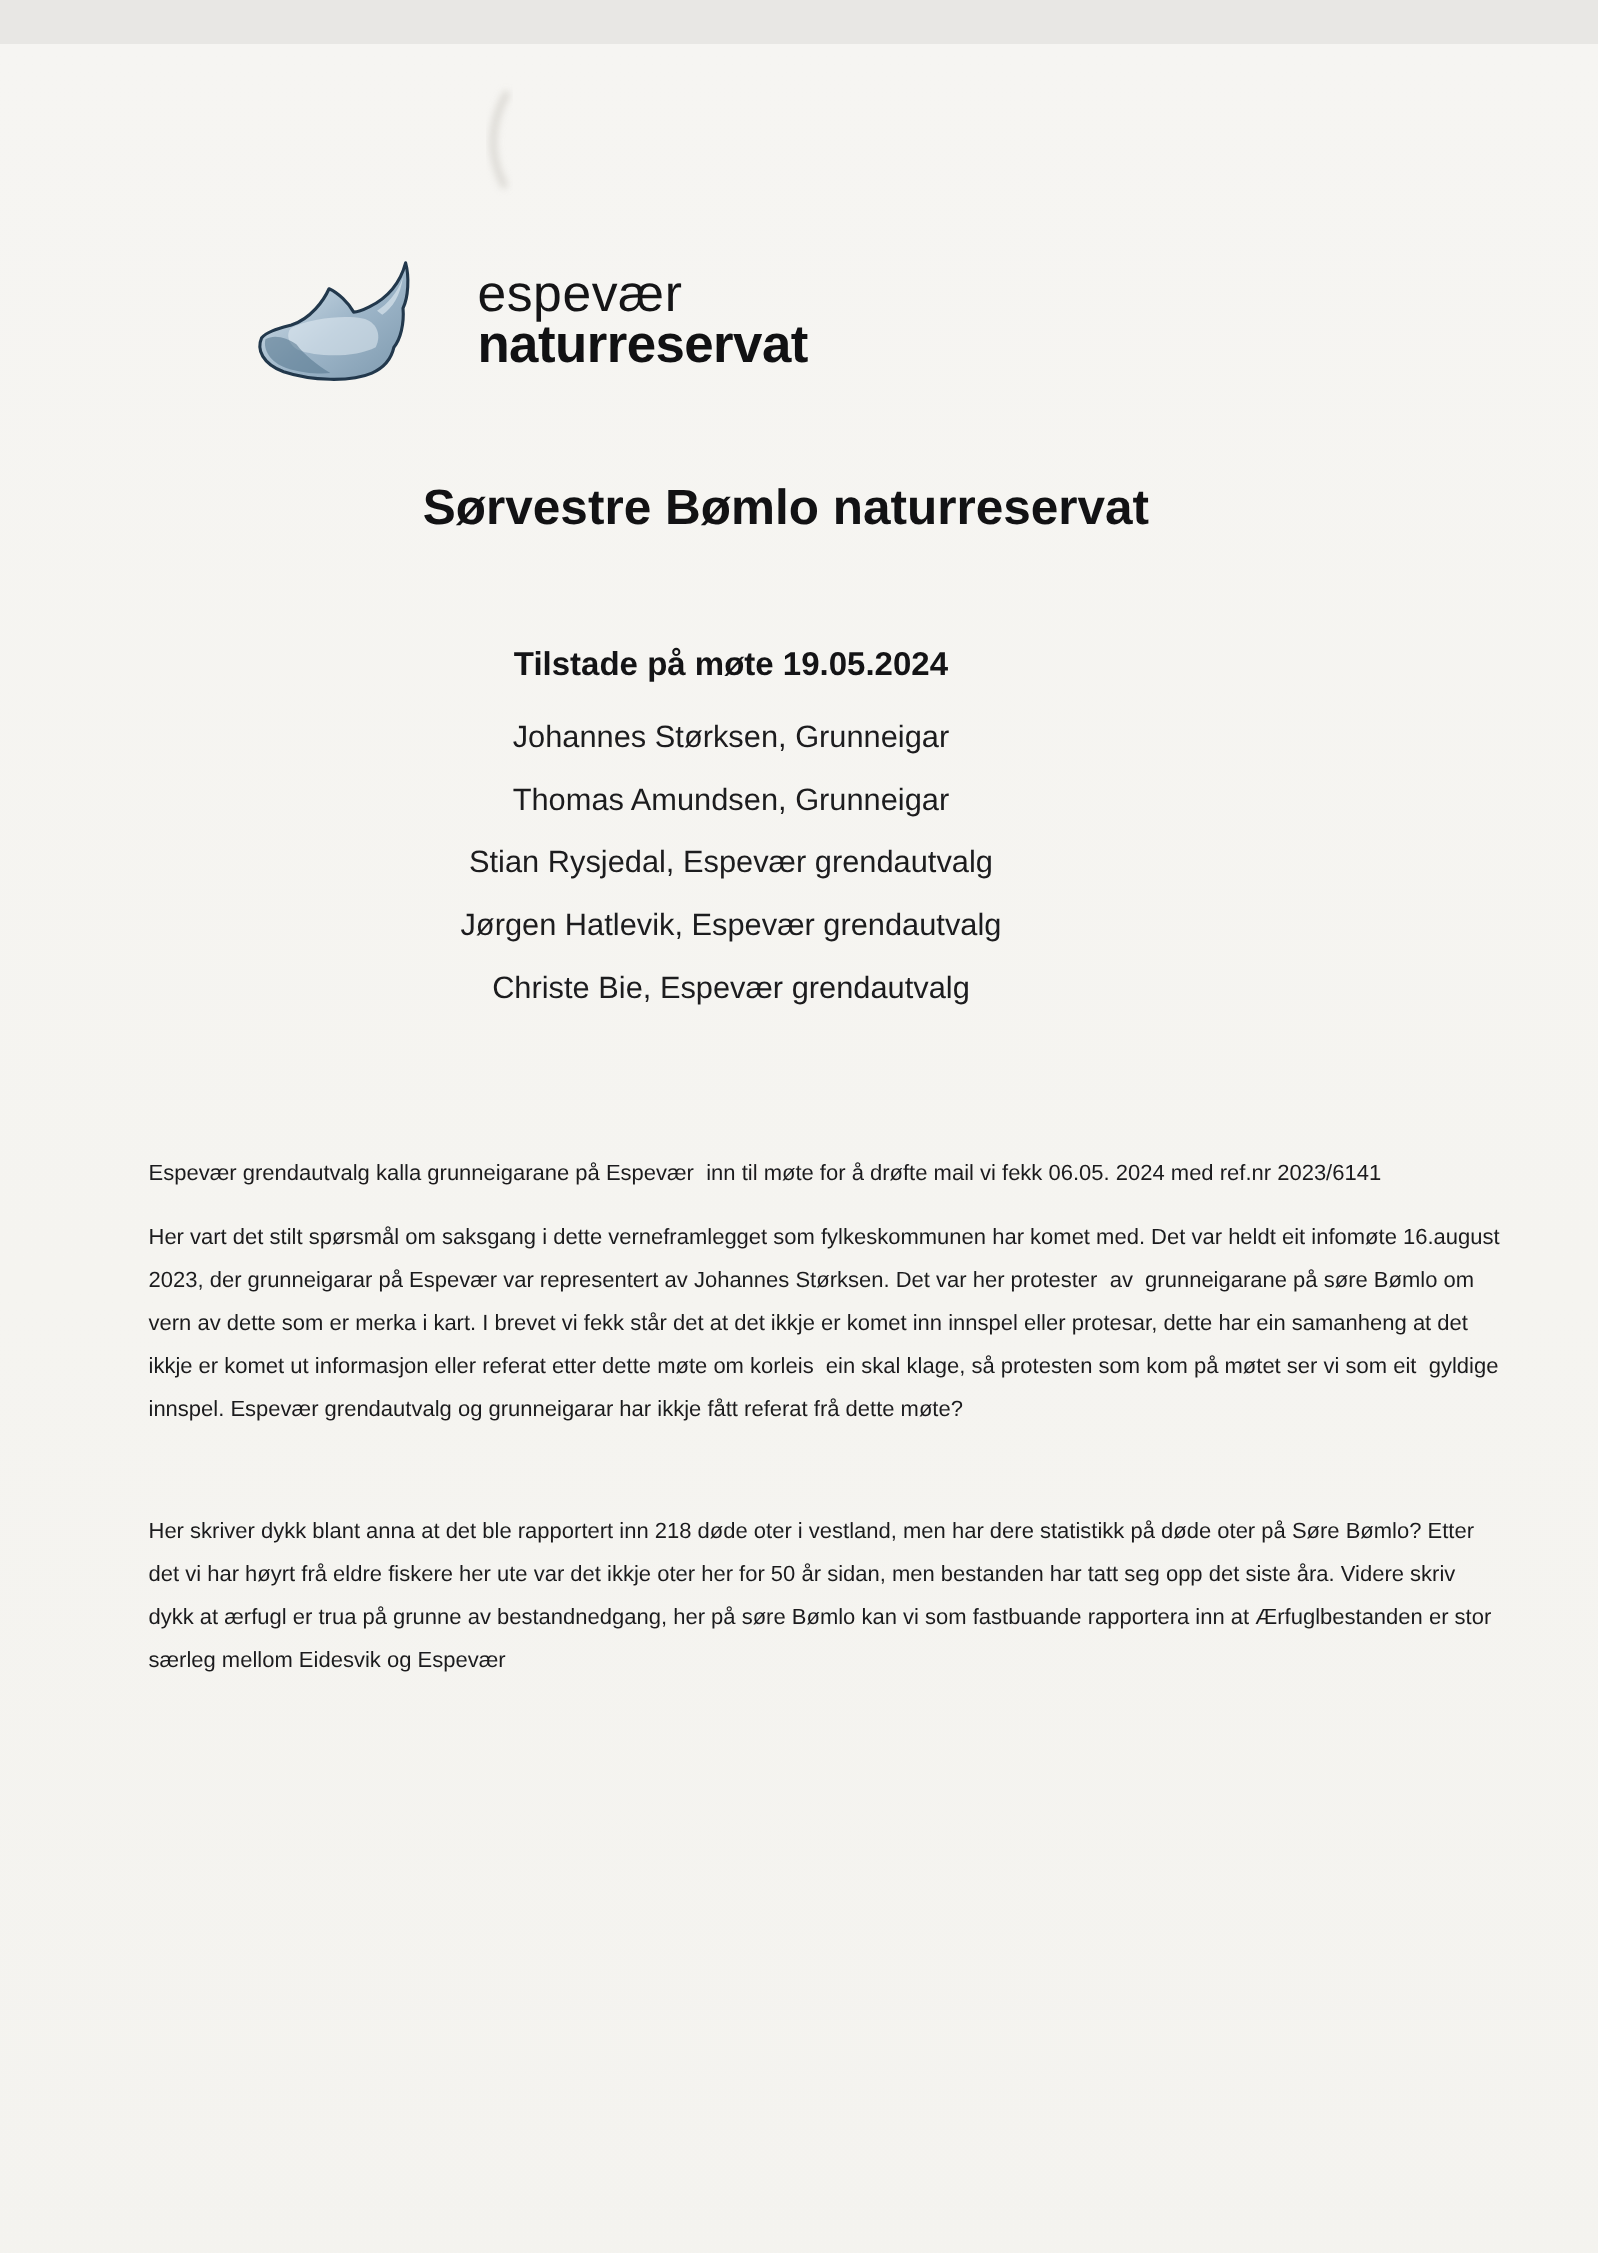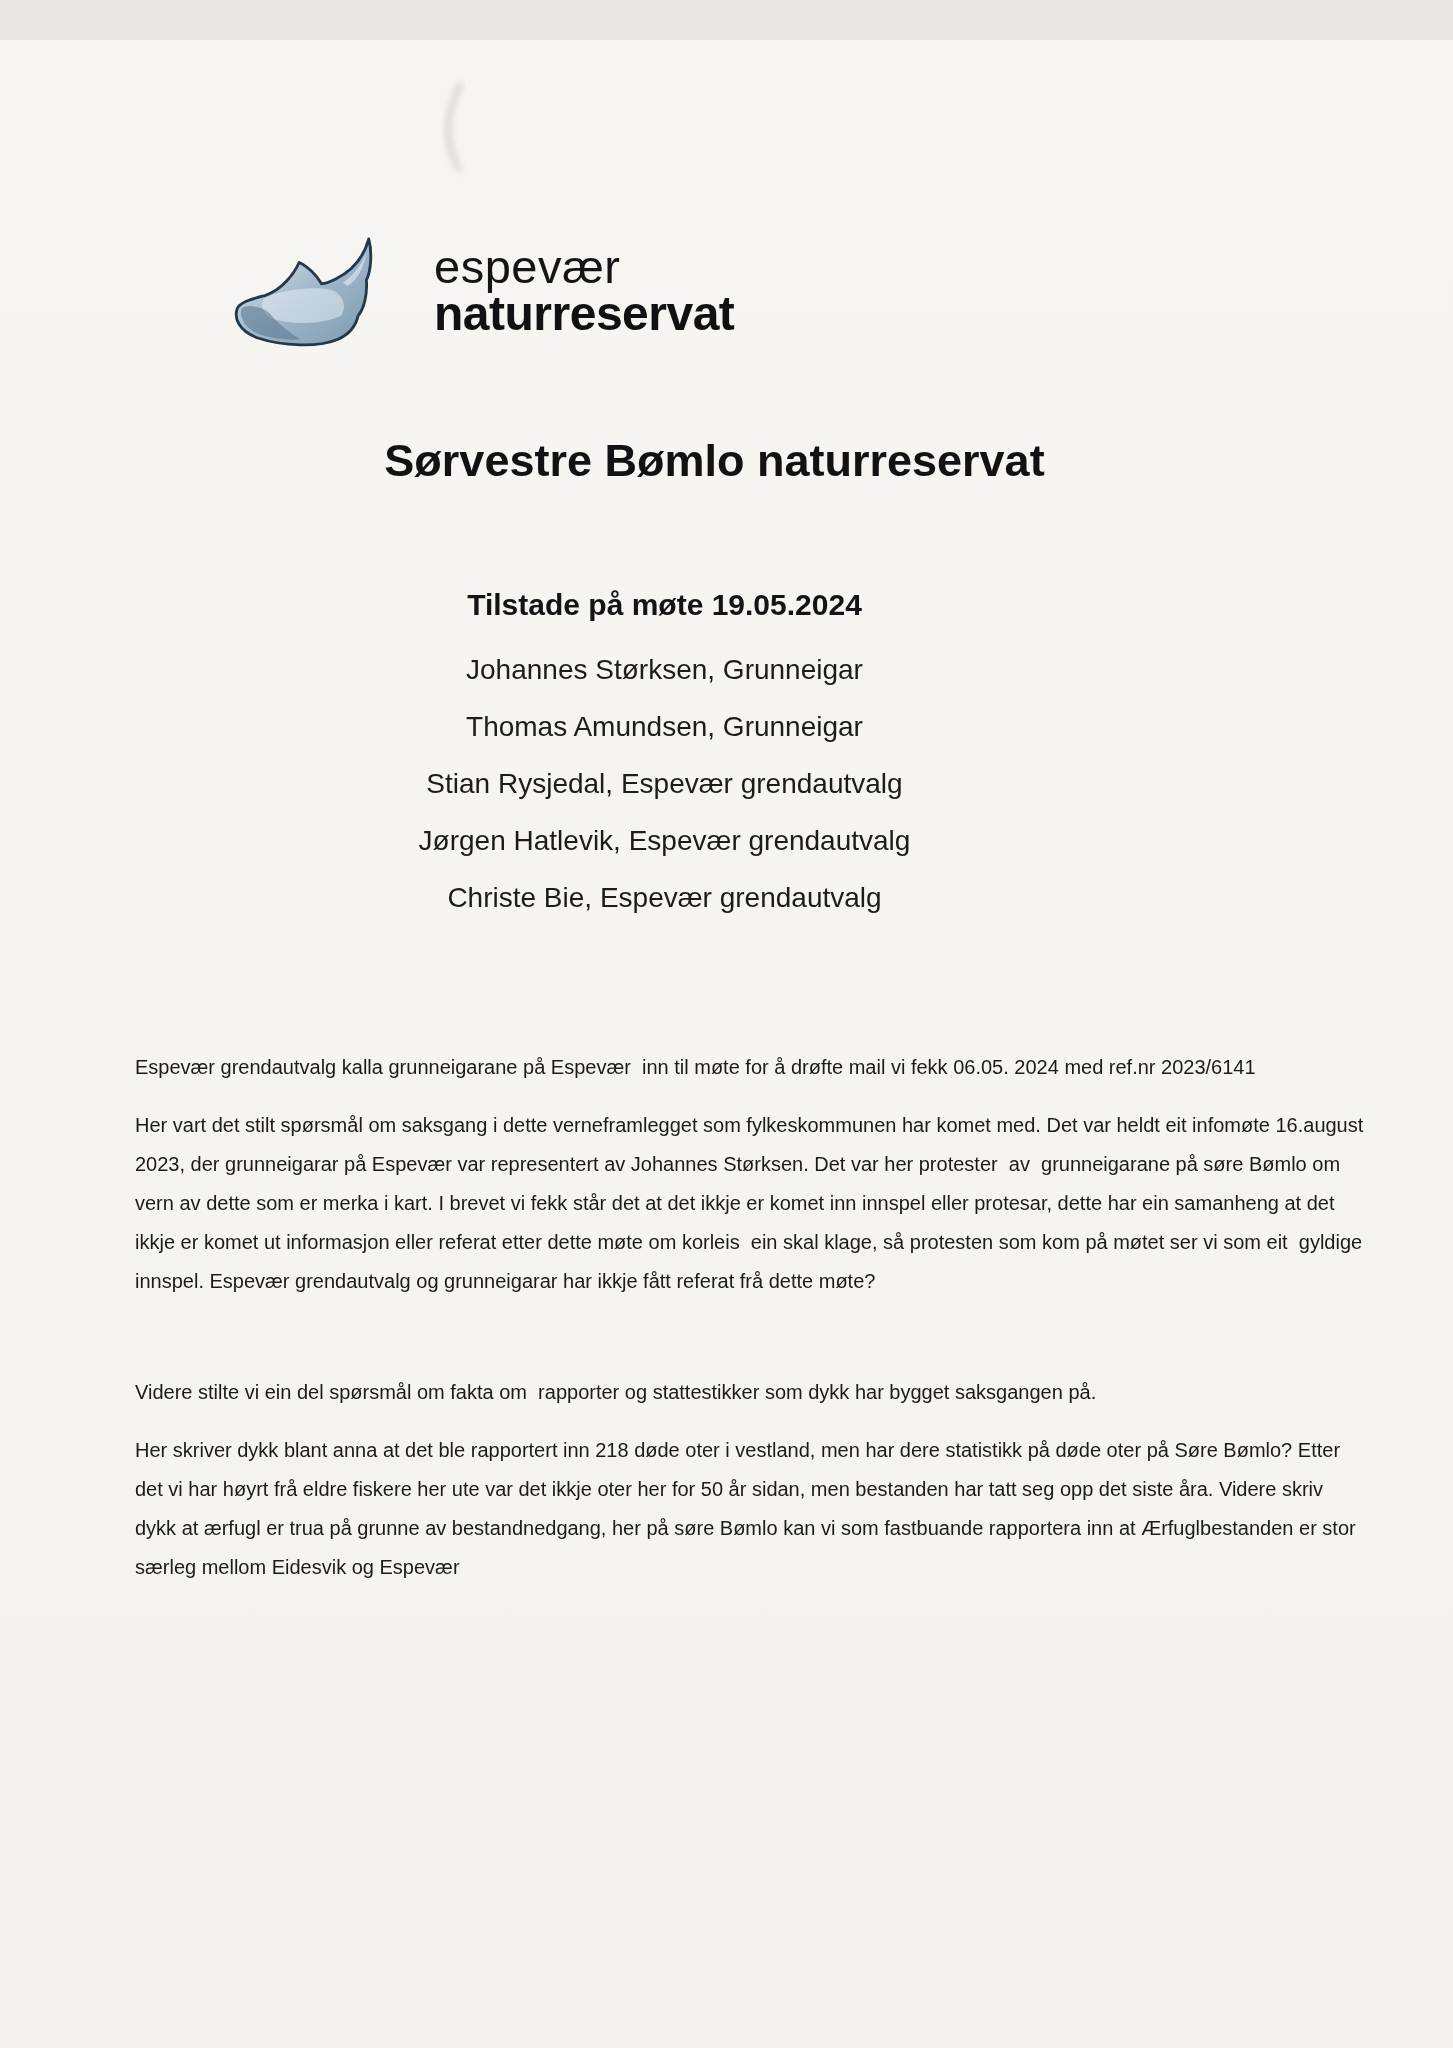--- a/index.html
+++ b/index.html
@@ -153,17 +153,16 @@
     <div class="attendee">Johannes Størksen, Grunneigar</div>
     <div class="attendee">Thomas Amundsen, Grunneigar</div>
     <div class="attendee">Stian Rysjedal, Espevær grendautvalg</div>
     <div class="attendee">Jørgen Hatlevik, Espevær grendautvalg</div>
     <div class="attendee">Christe Bie, Espevær grendautvalg</div>
   </div>
 
   <div class="body-text">
     <p>Espevær grendautvalg kalla grunneigarane på Espevær  inn til møte for å drøfte mail vi fekk 06.05. 2024 med ref.nr 2023/6141</p>
     <p class="gap-after">Her vart det stilt spørsmål om saksgang i dette verneframlegget som fylkeskommunen har komet med. Det var heldt eit infomøte 16.august 2023, der grunneigarar på Espevær var representert av Johannes Størksen. Det var her protester  av  grunneigarane på søre Bømlo om vern av dette som er merka i kart. I brevet vi fekk står det at det ikkje er komet inn innspel eller protesar, dette har ein samanheng at det ikkje er komet ut informasjon eller referat etter dette møte om korleis  ein skal klage, så protesten som kom på møtet ser vi som eit  gyldige innspel. Espevær grendautvalg og grunneigarar har ikkje fått referat frå dette møte?</p>
-    <p>Videre stilte vi ein del spørsmål om fakta om  rapporter og stattestikker som dykk har bygget saksgangen på.</p>
     <p>Her skriver dykk blant anna at det ble rapportert inn 218 døde oter i vestland, men har dere statistikk på døde oter på Søre Bømlo? Etter det vi har høyrt frå eldre fiskere her ute var det ikkje oter her for 50 år sidan, men bestanden har tatt seg opp det siste åra. Videre skriv dykk at ærfugl er trua på grunne av bestandnedgang, her på søre Bømlo kan vi som fastbuande rapportera inn at Ærfuglbestanden er stor særleg mellom Eidesvik og Espevær</p>
   </div>
 
 </div>
 
 </body></html>

